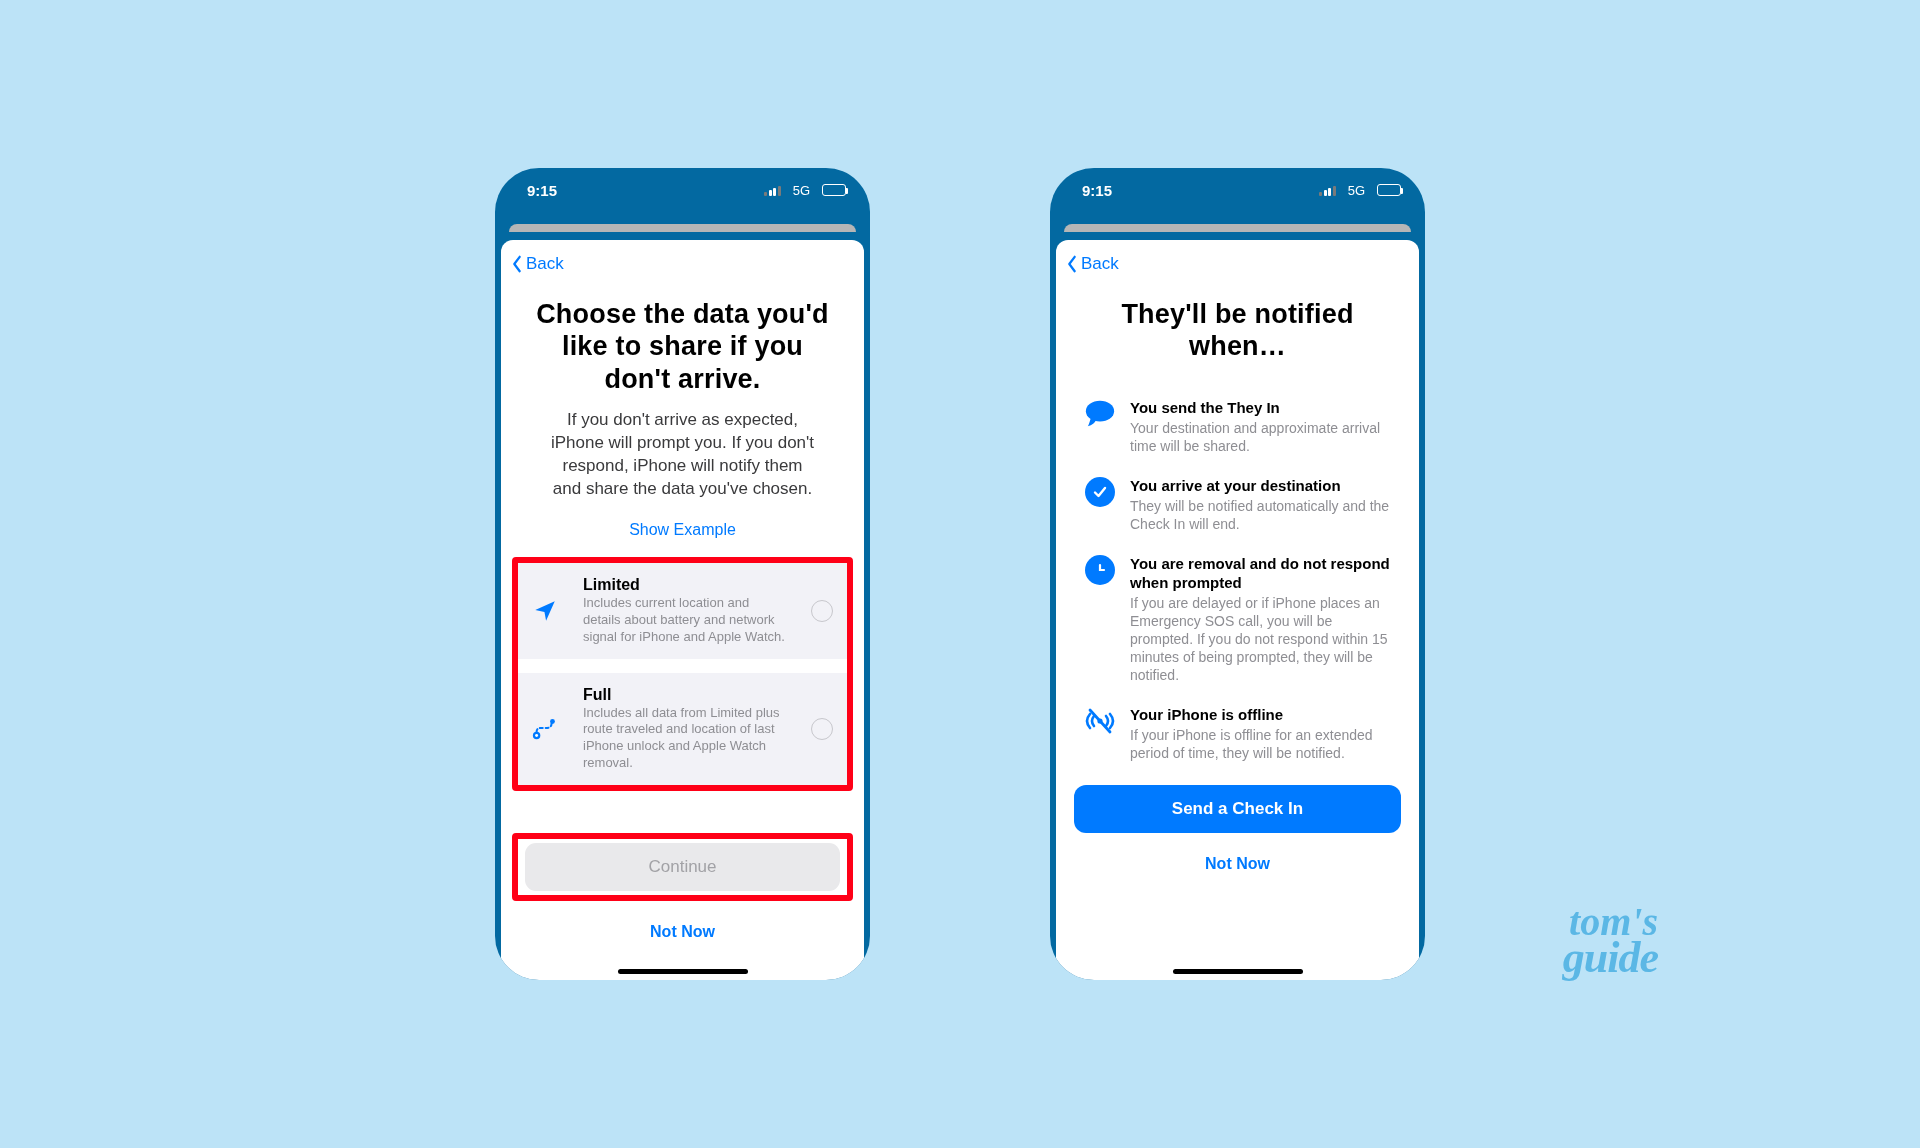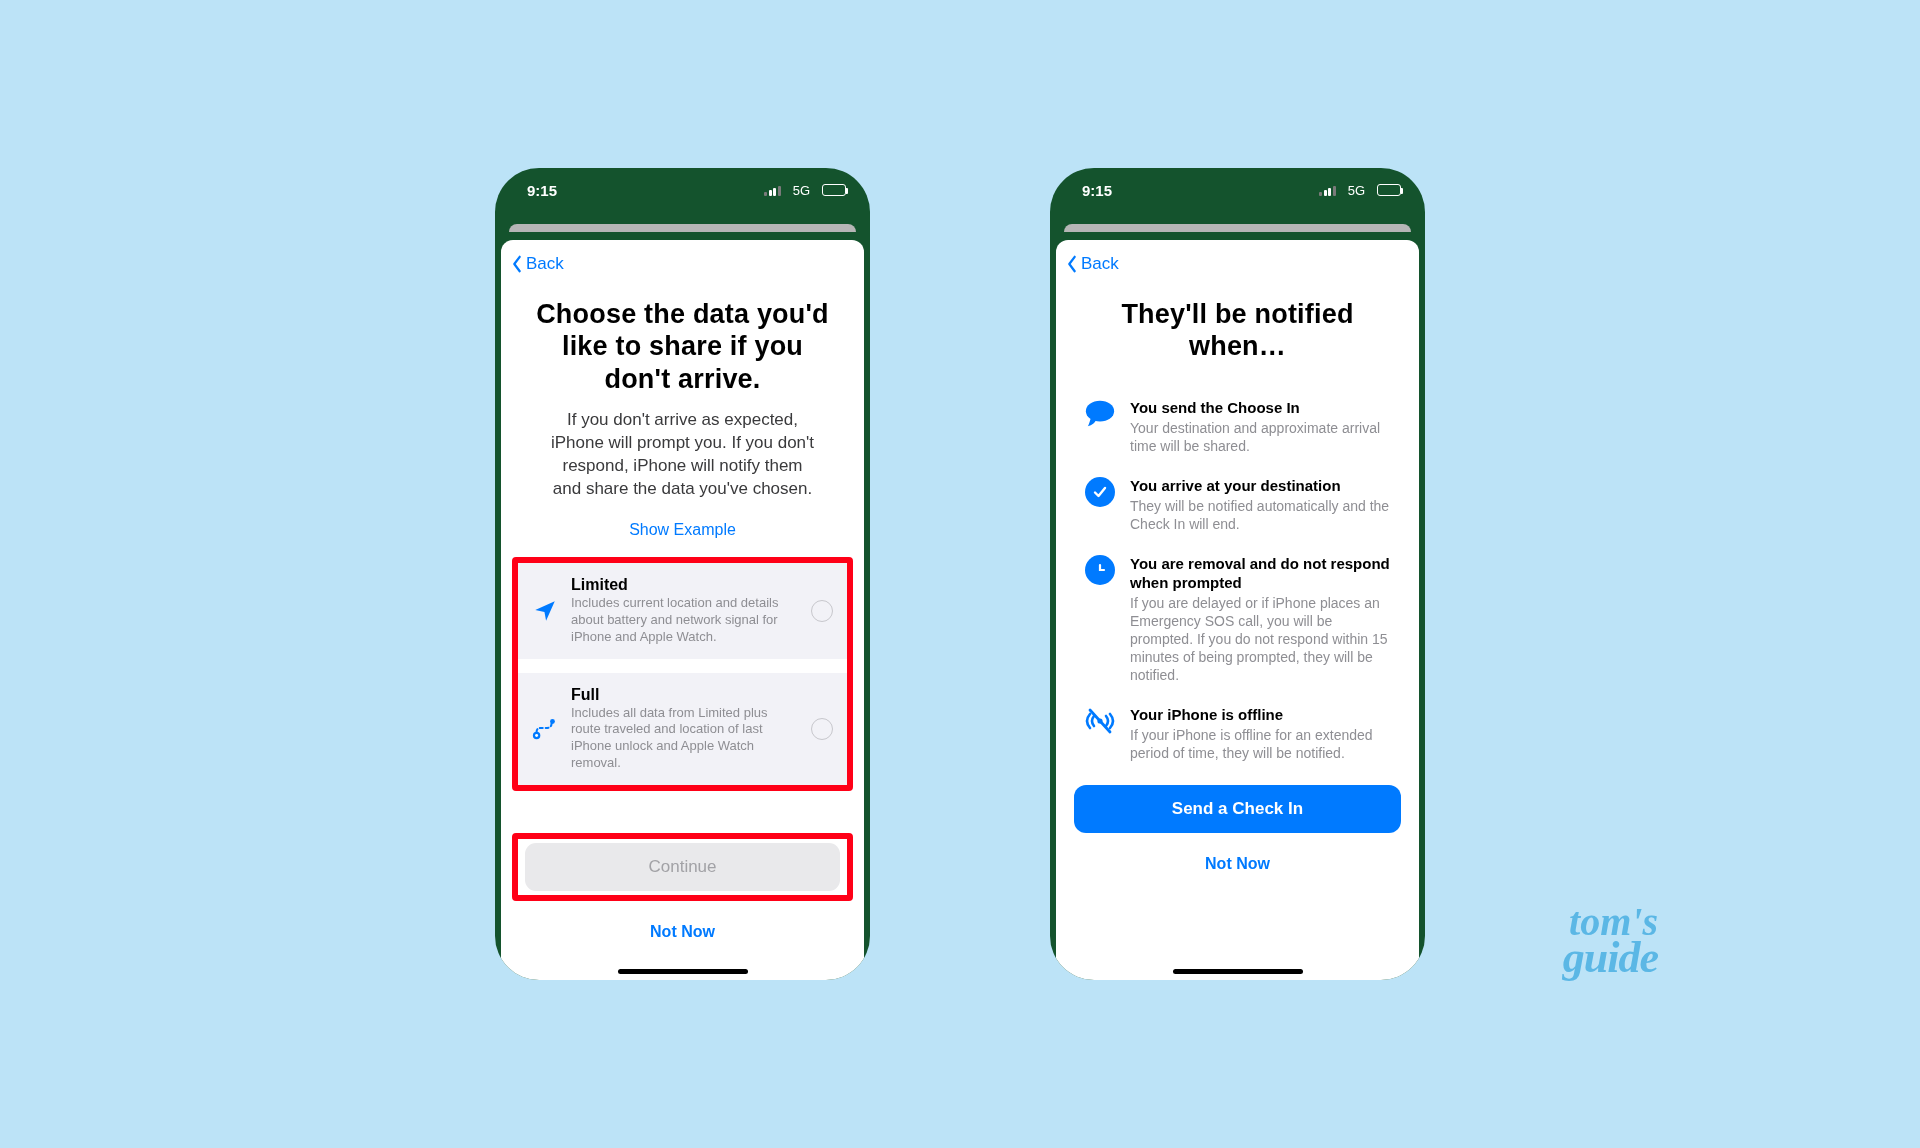--- a/index.html
+++ b/index.html
@@ -20,21 +20,21 @@
   }
   .phones {
     display: flex;
     justify-content: center;
     gap: 180px;
     padding-top: 0;
   }
   .phone {
     width: 375px;
     height: 812px;
-    background: #14532d;
+    background: #0369a1;
     border-radius: 44px;
     overflow: hidden;
     position: relative;
   }
   .status-bar {
     height: 44px;
     color: #fff;
     display: flex;
     align-items: center;
     justify-content: space-between;
@@ -106,21 +106,21 @@
   .options-frame {
     margin: 4px 11px 0 11px;
     border: 6px solid #FF0017;
     border-radius: 4px;
   }
   .option {
     background:#f2f2f7;
     display:flex;
     align-items:center;
     padding: 13px 14px 13px 13px;
-    gap:12px;
+    gap:24px;
   }
   .option + .option { margin-top:14px; }
   .opt-ic { width:28px; flex:0 0 28px; display:flex; justify-content:center; }
   .opt-text { flex:1; }
   .opt-title { font-size:16px; font-weight:600; color:#000; }
   .opt-desc { font-size:13px; color:#8e8e93; line-height:1.3; margin-top:1px;}
   .radio {
     width:22px; height:22px; border-radius:50%;
     border:1.5px solid #c7c7cc;
   }
@@ -290,21 +290,21 @@
 
           <div class="notify-list">
             <div class="nitem">
               <div class="nic">
                 <svg width="34" height="30" viewBox="0 0 34 30">
                   <ellipse cx="17" cy="12" rx="15" ry="11" fill="#007AFF"></ellipse>
                   <path d="M7 20 Q5 27 4 28 Q 11 26 13 21 Z" fill="#007AFF"></path>
                 </svg>
               </div>
               <div>
-                <div class="ntitle">You send the Choose In</div>
+                <div class="ntitle">You send the They In</div>
                 <div class="ndesc">Your destination and approximate arrival time will be shared.</div>
               </div>
             </div>
             <div class="nitem">
               <div class="nic">
                 <span class="ic-circle">
                   <svg width="16" height="16" viewBox="0 0 16 16">
                       <polyline points="3,8.5 6.5,12 13,4" fill="none" stroke="#fff" stroke-width="2.4" stroke-linecap="round" stroke-linejoin="round"></polyline>
                     </svg>
                 </span>

